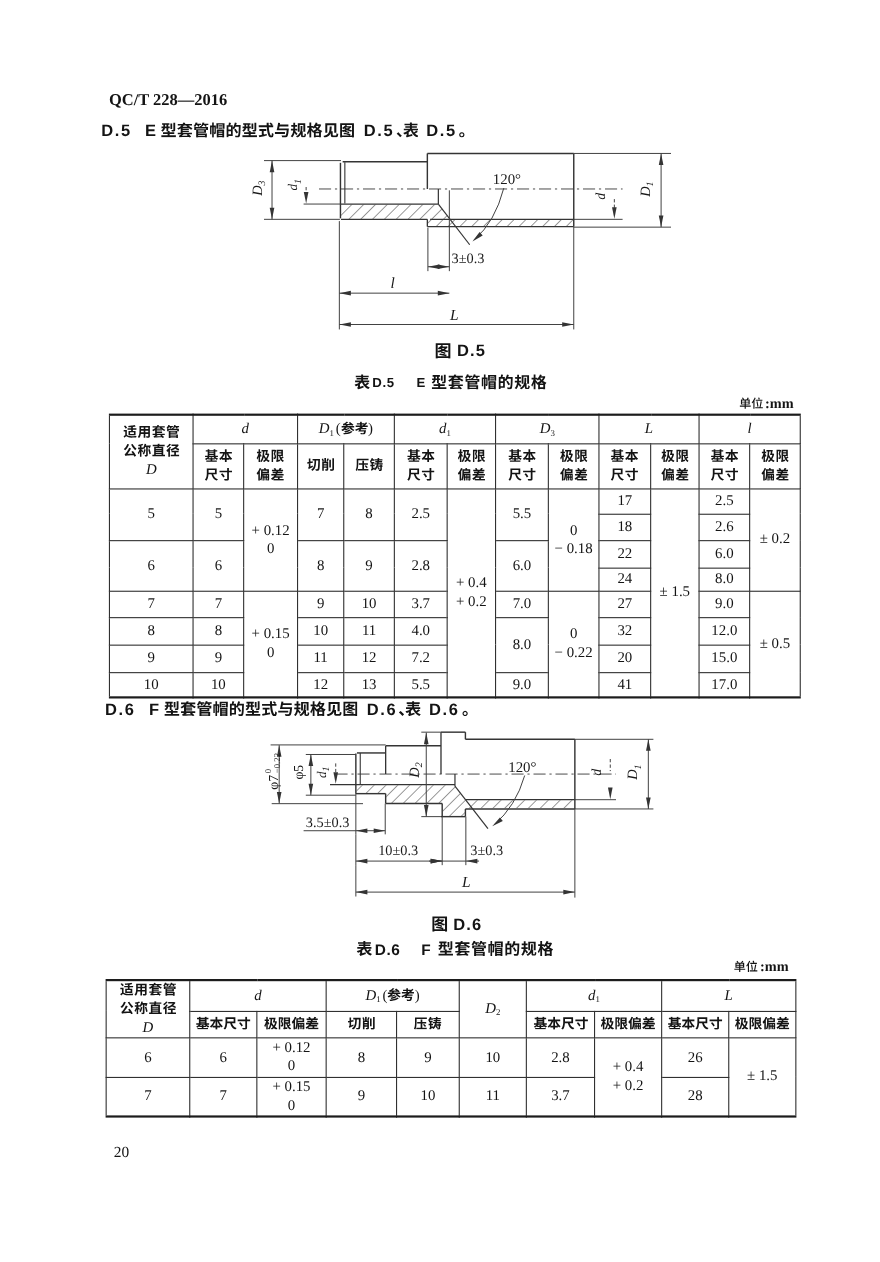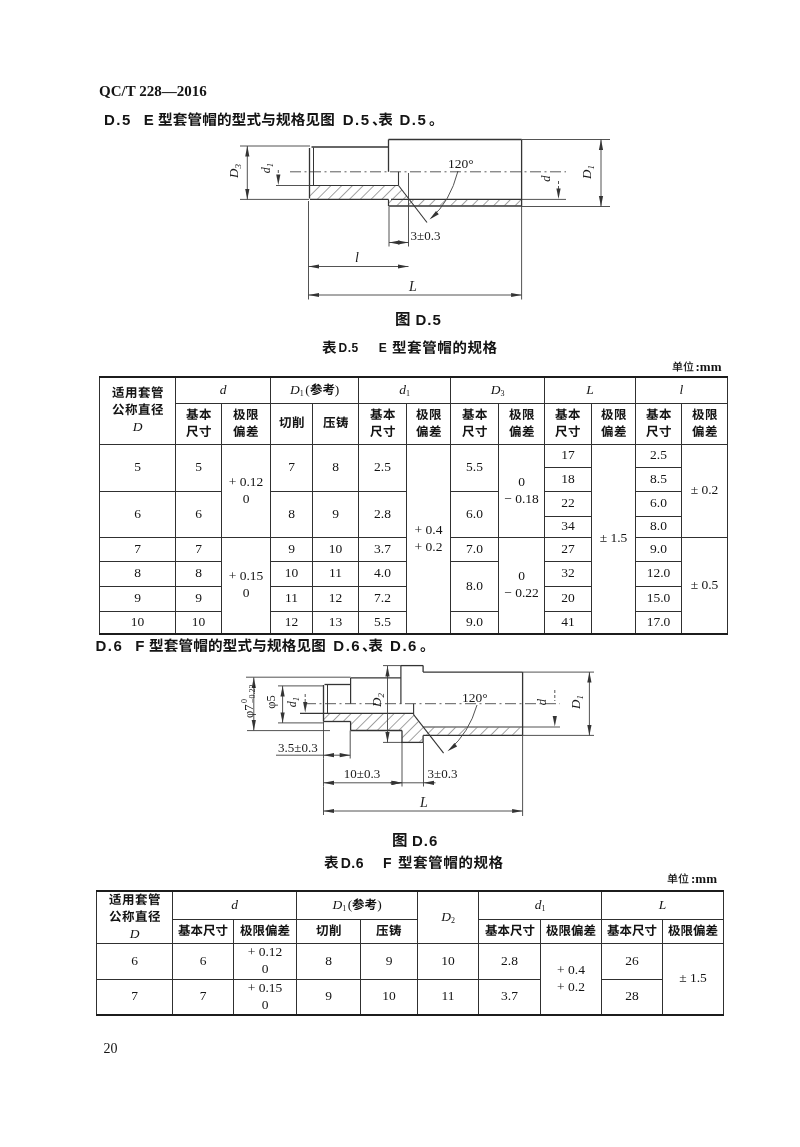--- a/index.html
+++ b/index.html
@@ -182,21 +182,21 @@
       <line x1="554.8" y1="690.0" x2="554.8" y2="701.0" stroke="#404040" stroke-width="0.90" stroke-dasharray="3 2"></line>
       <polygon points="554.8,726.5 552.7,716.0 556.9,716.0" fill="#343434"></polygon>
       <line x1="522.6" y1="672.1" x2="594.0" y2="672.1" stroke="#404040" stroke-width="0.90"></line>
       <line x1="522.6" y1="735.4" x2="594.0" y2="735.4" stroke="#404040" stroke-width="0.90"></line>
       <line x1="589.4" y1="672.1" x2="589.4" y2="735.4" stroke="#404040" stroke-width="0.90"></line>
       <polygon points="589.4,672.1 591.5,682.6 587.3,682.6" fill="#343434"></polygon>
       <polygon points="589.4,735.4 587.3,724.9 591.5,724.9" fill="#343434"></polygon>
       <text x="579.5" y="702.0" font-family="Liberation Serif" font-size="13.0" font-style="italic" transform="rotate(-90 579.5 702.0)" text-anchor="middle" fill="#191919">D<tspan font-size="9.0" dy="3.2">1</tspan></text>
     </svg>
     <div class="abs" style="left:99px;top:82.5px;font-size:15px;font-weight:bold;letter-spacing:0px">QC/T 228—2016</div>
-    <div class="abs hb" style="left:104px;top:110.5px"><span class="hnum">D.5</span><span style="margin-left:12px">E</span><span style="margin-left:4px"><svg class="k" width="176.8" height="14.6" viewBox="0 0 12113 1000" style="vertical-align:-1.75px" fill="#141414">
+    <div class="abs hb" style="left:92px;top:110.5px"><span class="hnum">D.5</span><span style="margin-left:12px">E</span><span style="margin-left:4px"><svg class="k" width="176.8" height="14.6" viewBox="0 0 12113 1000" style="vertical-align:-1.75px" fill="#141414">
           <g transform="matrix(1,0,0,-1,0,880)">
             <use href="#g0" x="0"></use>
             <use href="#g1" x="1010"></use>
             <use href="#g2" x="2021"></use>
             <use href="#g3" x="3031"></use>
             <use href="#g4" x="4041"></use>
             <use href="#g0" x="5051"></use>
             <use href="#g5" x="6062"></use>
             <use href="#g6" x="7072"></use>
             <use href="#g7" x="8082"></use>
@@ -419,34 +419,34 @@
           <td rowspan="8">+ 0.4<br>+ 0.2</td>
           <td rowspan="2">5.5</td>
           <td rowspan="4">0<br>− 0.18</td>
           <td>17</td>
           <td rowspan="8">± 1.5</td>
           <td>2.5</td>
           <td rowspan="4">± 0.2</td>
         </tr>
         <tr style="height:24px">
           <td>18</td>
-          <td>8.5</td>
+          <td>2.6</td>
         </tr>
         <tr style="height:25px">
           <td rowspan="2">6</td>
           <td rowspan="2">6</td>
           <td rowspan="2">8</td>
           <td rowspan="2">9</td>
           <td rowspan="2">2.8</td>
           <td rowspan="2">6.0</td>
           <td>22</td>
           <td>6.0</td>
         </tr>
         <tr style="height:21px">
-          <td>34</td>
+          <td>24</td>
           <td>8.0</td>
         </tr>
         <tr style="height:24px">
           <td>7</td>
           <td>7</td>
           <td rowspan="4">+ 0.15<br>0</td>
           <td>9</td>
           <td>10</td>
           <td>3.7</td>
           <td>7.0</td>

